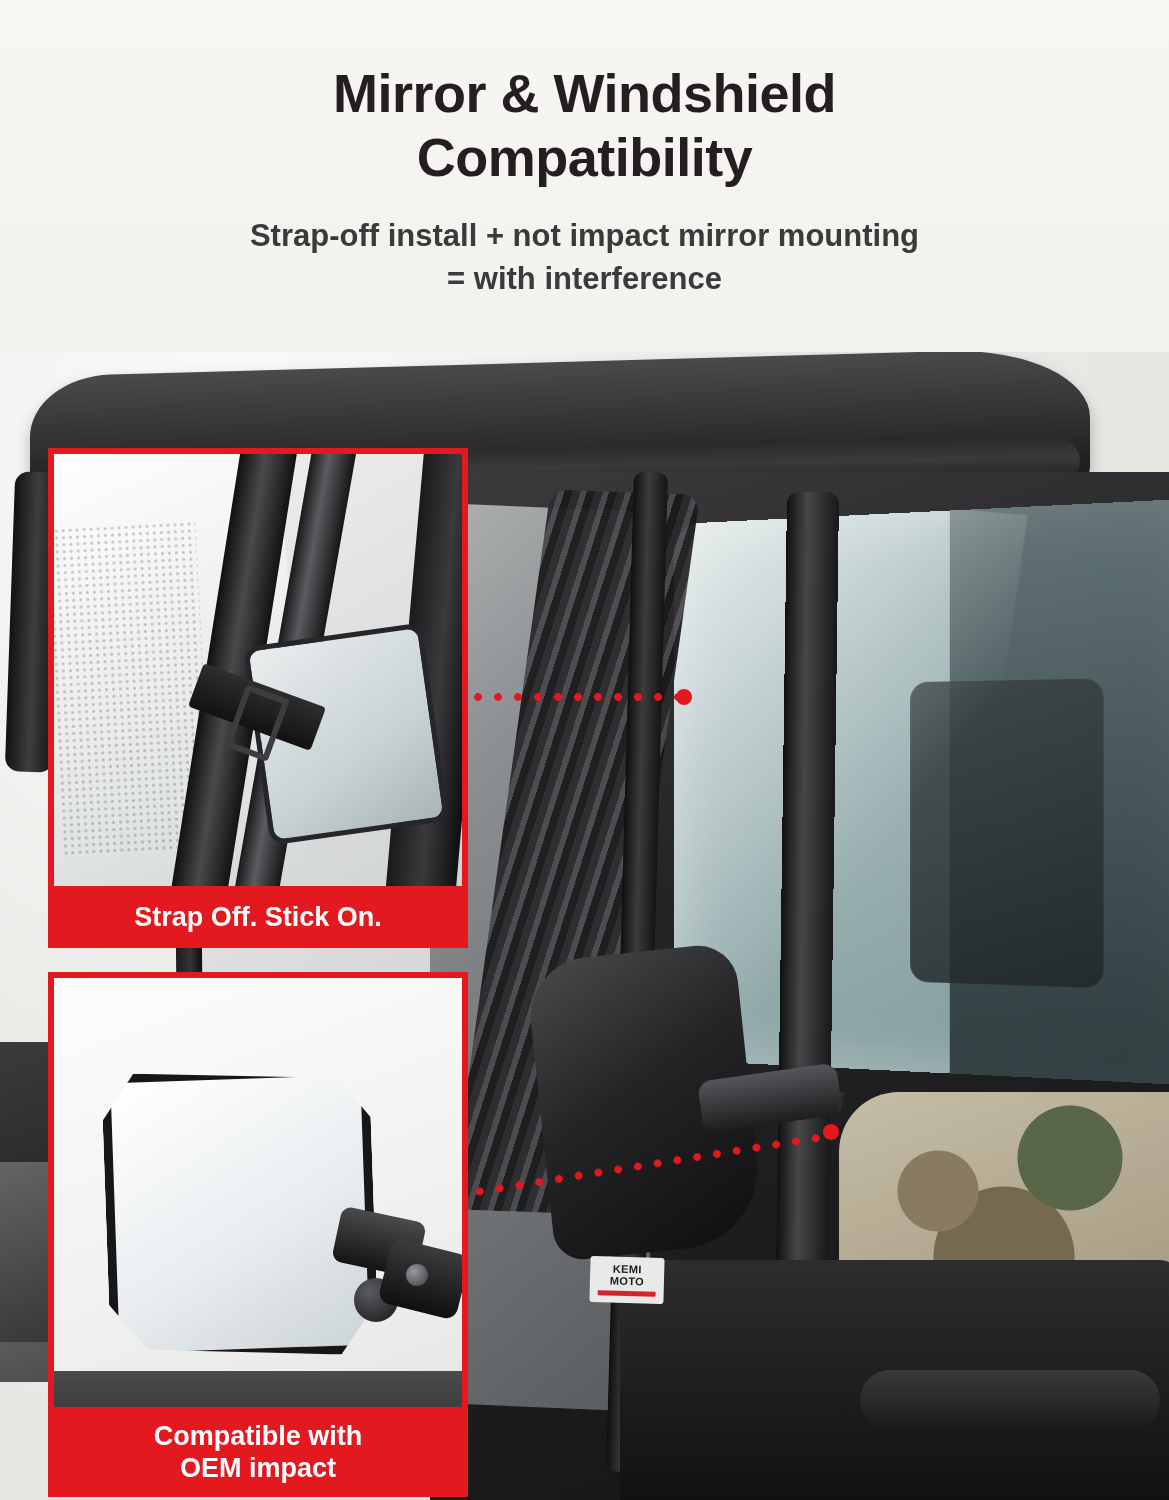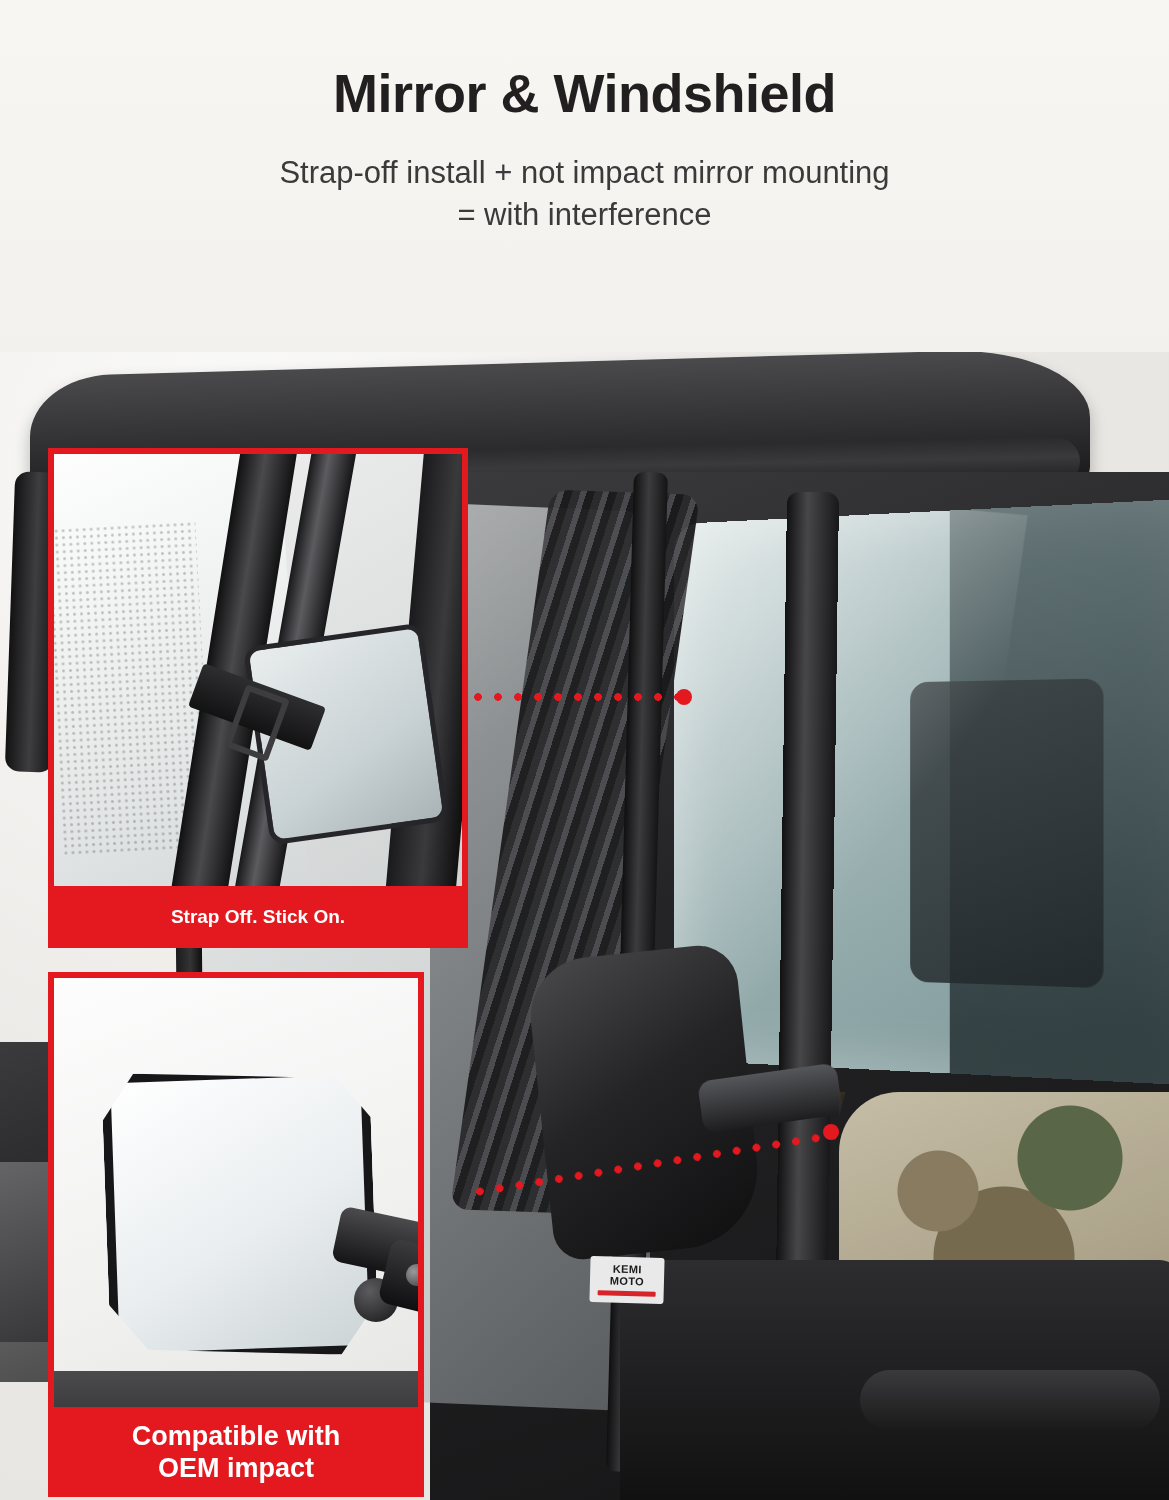--- a/index.html
+++ b/index.html
@@ -37,21 +37,21 @@
     color: #231f20;
     letter-spacing: -0.5px;
     margin: 0;
   }
   .subtitle {
     margin: 26px auto 0 auto;
     max-width: 930px;
     font-size: 31px;
     line-height: 1.38;
     color: #3a3a3a;
-    font-weight: 400;
+    font-weight: 700;
   }
 
   
   .photo {
     position: absolute;
     top: 352px;
     left: 0;
     width: 1169px;
     height: 1148px;
     overflow: hidden;
@@ -352,21 +352,21 @@
   
   #card-strap {
     left: 48px;
     top: 96px;
     width: 420px;
     height: 500px;
   }
   #card-strap .card-label {
     height: 62px;
     line-height: 62px;
-    font-size: 19px;
+    font-size: 27px;
   }
   .c1-bg {
     position: absolute;
     inset: 0;
     background: linear-gradient(150deg,#f2f2f1 0%, #e3e4e4 40%, #cfd2d2 100%);
   }
   .c1-glass {
     position: absolute;
     left: -20px;
     top: -10px;
@@ -444,21 +444,21 @@
     width: 70px;
     height: 540px;
     background: linear-gradient(90deg,#1a1a1c,#3a3a3d 50%,#0f0f10);
     transform: rotate(5deg);
   }
 
   
   #card-mirror {
     left: 48px;
     top: 620px;
-    width: 376px;
+    width: 420px;
     height: 525px;
   }
   #card-mirror .card-label {
     height: 90px;
     font-size: 27px;
     line-height: 1.2;
     display: flex;
     flex-direction: column;
     align-items: center;
     justify-content: center;
@@ -559,20 +559,21 @@
   #dot-end-bottom { left: 823px; top: 772px; }
 </style>
 </head>
 <body>
 
 <div class="page">
 
   <div class="header">
     <h1 class="title">
       <span>Mirror &amp; Windshield</span><br>
+      <span>Compatibility</span>
     </h1>
     <p class="subtitle">
       <span>Strap-off install + not impact mirror mounting</span><br>
       <span>= with interference</span>
     </p>
   </div>
 
   <div class="photo">
     <div class="bg-wash"></div>
 

